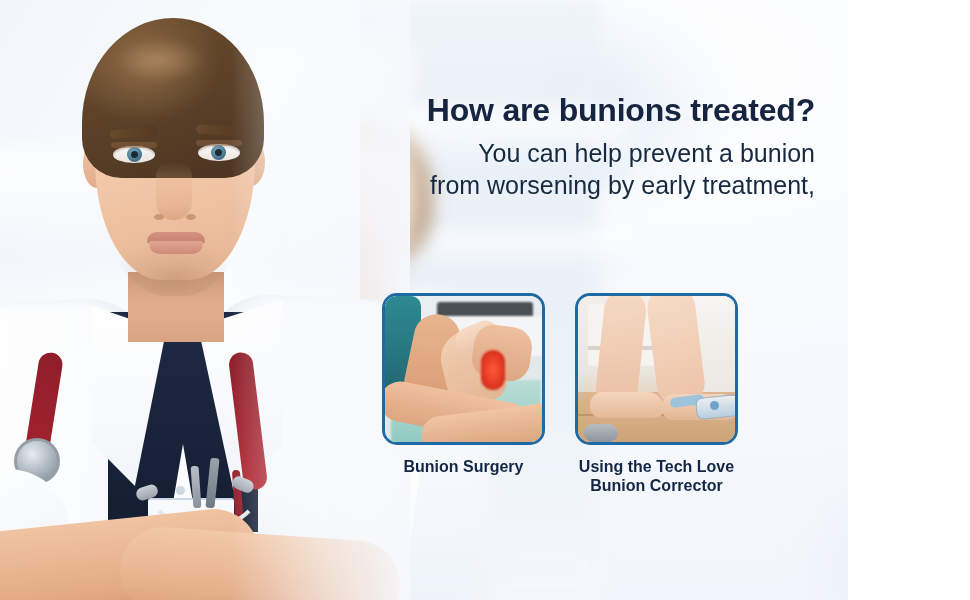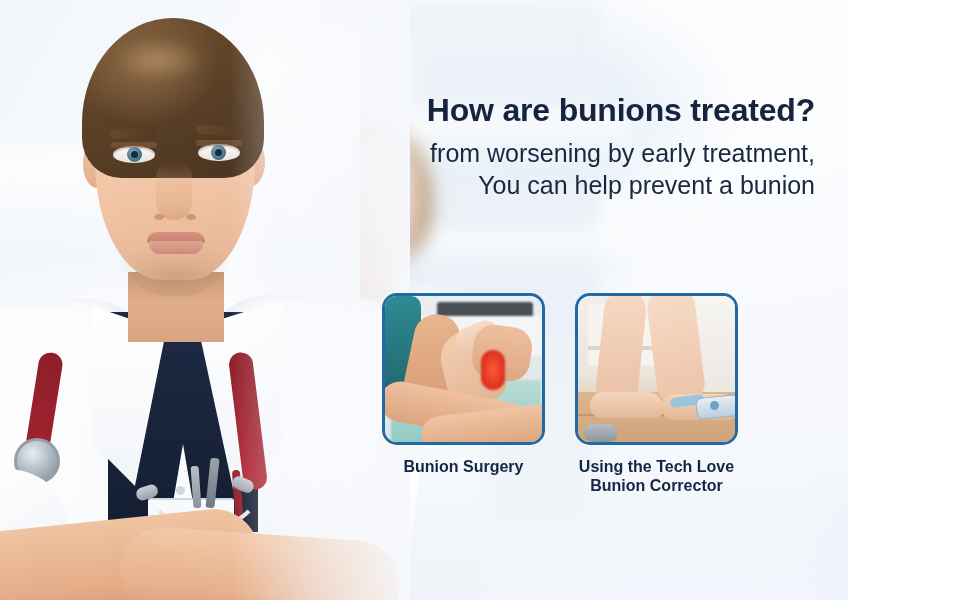--- a/index.html
+++ b/index.html
@@ -535,22 +535,22 @@
     <div class="sleeve-r"></div>
     <div class="arm-l"></div>
     <div class="arm-r"></div>
 
     <div class="doc-fade"></div>
   </div>
 
   <div class="copy">
     <h1 class="headline">How are bunions treated?</h1>
     <p class="subcopy">
+      <span class="ln">You can help prevent a bunion</span>
       <span class="ln">from worsening by early treatment,</span>
-      <span class="ln">You can help prevent a bunion</span>
     </p>
   </div>
 
   <div class="thumbs">
 
     <div class="thumb t1">
       <div class="thumb-frame">
         <div class="thumb-img">
           <div class="t1-bg"></div>
           <div class="t1-dark"></div>

